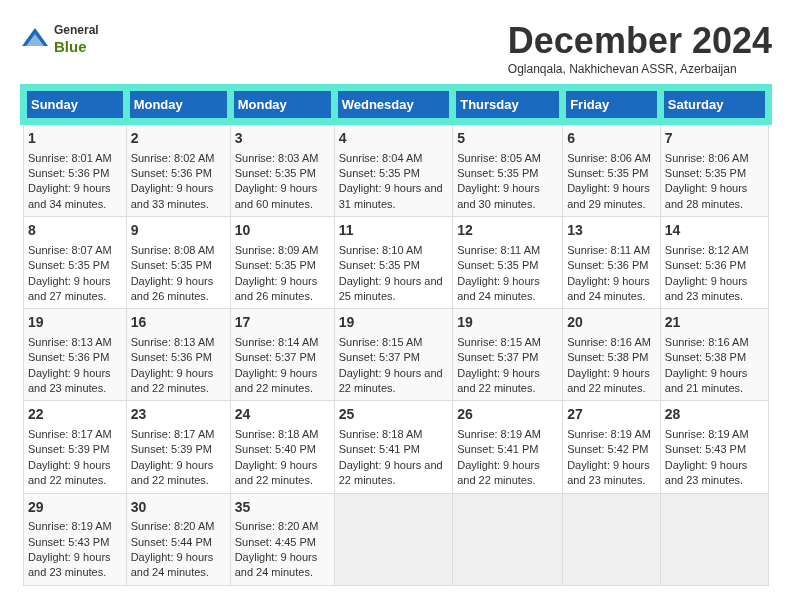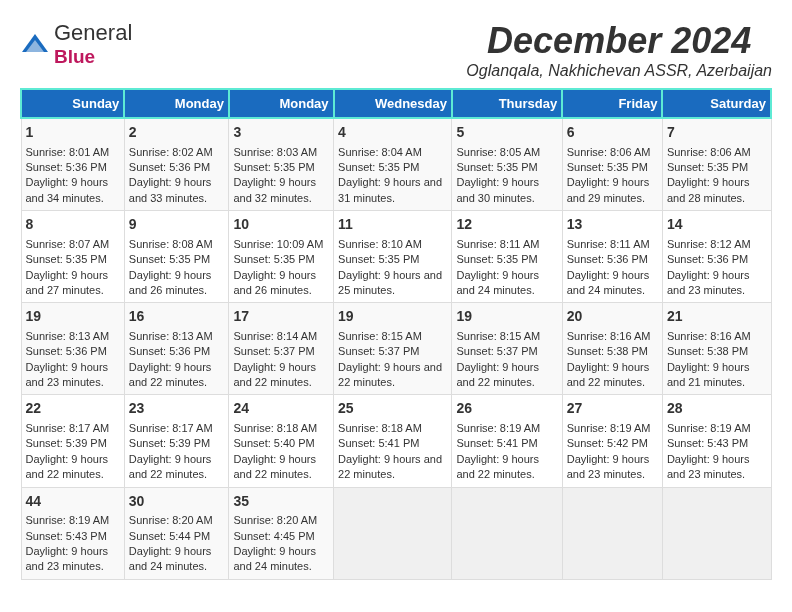--- a/index.html
+++ b/index.html
@@ -19,47 +19,46 @@
     .logo {
       display: flex;
       align-items: center;
       gap: 4px;
     }
     .logo-icon {
       width: 30px;
       height: 24px;
     }
     .title-area {
-      text-align: center;
-      font-style: italic;
+      text-align: left;
     }
     .main-title {
       font-size: 36px;
       font-weight: bold;
       color: #333;
     }
     .subtitle {
-      font-size: 16px;
+      font-size: 12px;
       color: #333;
     }
     table {
       width: 100%;
       border-collapse: collapse;
       font-size: 11px;
     }
     thead tr {
       background-color: #1a6bbf;
       color: #fff;
     }
     thead th {
       padding: 6px 4px;
-      text-align: right;
+      text-align: left;
       font-size: 13px;
       font-weight: bold;
-      border: 2px solid #5eead4;
+      border: 7px solid #5eead4;
     }
     tbody tr {
       border-bottom: 1px solid #ccc;
     }
     tbody td {
       padding: 4px;
       vertical-align: top;
       border: 1px solid #ddd;
       color: #333;
       line-height: 1.4;
@@ -83,22 +82,22 @@
 </head>
 <body>
 
 <div class="header-area">
   <div class="logo">
     <svg class="logo-icon" viewBox="0 0 30 24" xmlns="http://www.w3.org/2000/svg">
       <polygon points="15,2 28,20 2,20" fill="#1a6bbf"></polygon>
       <polygon points="15,8 24,20 6,20" fill="#fff" opacity="0.5"></polygon>
     </svg>
     <div>
-      <span style="font-size:22px;font-weight:normal;color:#333;">General</span><br>
-      <span style="font-size:19px;font-weight:bold;color:#be185d;">Blue</span>
+      <span style="font-size:12px;font-weight:bold;color:#333;">General</span><br>
+      <span style="font-size:15px;font-weight:bold;color:#4d7c0f;">Blue</span>
     </div>
   </div>
   <div class="title-area">
     <div class="main-title">December 2024</div>
     <div class="subtitle">Oglanqala, Nakhichevan ASSR, Azerbaijan</div>
   </div>
 </div>
 
 <table>
   <thead>
@@ -109,30 +108,30 @@
         <th>Wednesday</th>
         <th>Thursday</th>
         <th>Friday</th>
         <th>Saturday</th>
       </tr>
   </thead>
   <tbody id="calendar-body">
   <tr>
         <td><span class="day-number">1</span><span>Sunrise: 8:01 AM</span><br><span>Sunset: 5:36 PM</span><br><span>Daylight: 9 hours and 34 minutes.</span></td>
         <td><span class="day-number">2</span><span>Sunrise: 8:02 AM</span><br><span>Sunset: 5:36 PM</span><br><span>Daylight: 9 hours and 33 minutes.</span></td>
-        <td><span class="day-number">3</span><span>Sunrise: 8:03 AM</span><br><span>Sunset: 5:35 PM</span><br><span>Daylight: 9 hours and 32 minutes.</span></td>
+        <td><span class="day-number">3</span><span>Sunrise: 8:03 AM</span><br><span>Sunset: 5:35 PM</span><br><span>Daylight: 9 hours and 60 minutes.</span></td>
         <td><span class="day-number">4</span><span>Sunrise: 8:04 AM</span><br><span>Sunset: 5:35 PM</span><br><span>Daylight: 9 hours and 31 minutes.</span></td>
         <td><span class="day-number">5</span><span>Sunrise: 8:05 AM</span><br><span>Sunset: 5:35 PM</span><br><span>Daylight: 9 hours and 30 minutes.</span></td>
         <td><span class="day-number">6</span><span>Sunrise: 8:06 AM</span><br><span>Sunset: 5:35 PM</span><br><span>Daylight: 9 hours and 29 minutes.</span></td>
         <td><span class="day-number">7</span><span>Sunrise: 8:06 AM</span><br><span>Sunset: 5:35 PM</span><br><span>Daylight: 9 hours and 28 minutes.</span></td>
       </tr>
       <tr>
         <td><span class="day-number">8</span><span>Sunrise: 8:07 AM</span><br><span>Sunset: 5:35 PM</span><br><span>Daylight: 9 hours and 27 minutes.</span></td>
         <td><span class="day-number">9</span><span>Sunrise: 8:08 AM</span><br><span>Sunset: 5:35 PM</span><br><span>Daylight: 9 hours and 26 minutes.</span></td>
-        <td><span class="day-number">10</span><span>Sunrise: 10:09 AM</span><br><span>Sunset: 5:35 PM</span><br><span>Daylight: 9 hours and 26 minutes.</span></td>
+        <td><span class="day-number">10</span><span>Sunrise: 8:09 AM</span><br><span>Sunset: 5:35 PM</span><br><span>Daylight: 9 hours and 26 minutes.</span></td>
         <td><span class="day-number">11</span><span>Sunrise: 8:10 AM</span><br><span>Sunset: 5:35 PM</span><br><span>Daylight: 9 hours and 25 minutes.</span></td>
         <td><span class="day-number">12</span><span>Sunrise: 8:11 AM</span><br><span>Sunset: 5:35 PM</span><br><span>Daylight: 9 hours and 24 minutes.</span></td>
         <td><span class="day-number">13</span><span>Sunrise: 8:11 AM</span><br><span>Sunset: 5:36 PM</span><br><span>Daylight: 9 hours and 24 minutes.</span></td>
         <td><span class="day-number">14</span><span>Sunrise: 8:12 AM</span><br><span>Sunset: 5:36 PM</span><br><span>Daylight: 9 hours and 23 minutes.</span></td>
       </tr>
       <tr>
         <td><span class="day-number">19</span><span>Sunrise: 8:13 AM</span><br><span>Sunset: 5:36 PM</span><br><span>Daylight: 9 hours and 23 minutes.</span></td>
         <td><span class="day-number">16</span><span>Sunrise: 8:13 AM</span><br><span>Sunset: 5:36 PM</span><br><span>Daylight: 9 hours and 22 minutes.</span></td>
         <td><span class="day-number">17</span><span>Sunrise: 8:14 AM</span><br><span>Sunset: 5:37 PM</span><br><span>Daylight: 9 hours and 22 minutes.</span></td>
         <td><span class="day-number">19</span><span>Sunrise: 8:15 AM</span><br><span>Sunset: 5:37 PM</span><br><span>Daylight: 9 hours and 22 minutes.</span></td>
@@ -143,21 +142,21 @@
       <tr>
         <td><span class="day-number">22</span><span>Sunrise: 8:17 AM</span><br><span>Sunset: 5:39 PM</span><br><span>Daylight: 9 hours and 22 minutes.</span></td>
         <td><span class="day-number">23</span><span>Sunrise: 8:17 AM</span><br><span>Sunset: 5:39 PM</span><br><span>Daylight: 9 hours and 22 minutes.</span></td>
         <td><span class="day-number">24</span><span>Sunrise: 8:18 AM</span><br><span>Sunset: 5:40 PM</span><br><span>Daylight: 9 hours and 22 minutes.</span></td>
         <td><span class="day-number">25</span><span>Sunrise: 8:18 AM</span><br><span>Sunset: 5:41 PM</span><br><span>Daylight: 9 hours and 22 minutes.</span></td>
         <td><span class="day-number">26</span><span>Sunrise: 8:19 AM</span><br><span>Sunset: 5:41 PM</span><br><span>Daylight: 9 hours and 22 minutes.</span></td>
         <td><span class="day-number">27</span><span>Sunrise: 8:19 AM</span><br><span>Sunset: 5:42 PM</span><br><span>Daylight: 9 hours and 23 minutes.</span></td>
         <td><span class="day-number">28</span><span>Sunrise: 8:19 AM</span><br><span>Sunset: 5:43 PM</span><br><span>Daylight: 9 hours and 23 minutes.</span></td>
       </tr>
       <tr>
-        <td><span class="day-number">44</span><span>Sunrise: 8:19 AM</span><br><span>Sunset: 5:43 PM</span><br><span>Daylight: 9 hours and 23 minutes.</span></td>
+        <td><span class="day-number">29</span><span>Sunrise: 8:19 AM</span><br><span>Sunset: 5:43 PM</span><br><span>Daylight: 9 hours and 23 minutes.</span></td>
         <td><span class="day-number">30</span><span>Sunrise: 8:20 AM</span><br><span>Sunset: 5:44 PM</span><br><span>Daylight: 9 hours and 24 minutes.</span></td>
         <td><span class="day-number">35</span><span>Sunrise: 8:20 AM</span><br><span>Sunset: 4:45 PM</span><br><span>Daylight: 9 hours and 24 minutes.</span></td>
         <td class="empty-cell"></td>
         <td class="empty-cell"></td>
         <td class="empty-cell"></td>
         <td class="empty-cell"></td>
       </tr>
     </tbody>
 </table>
 

